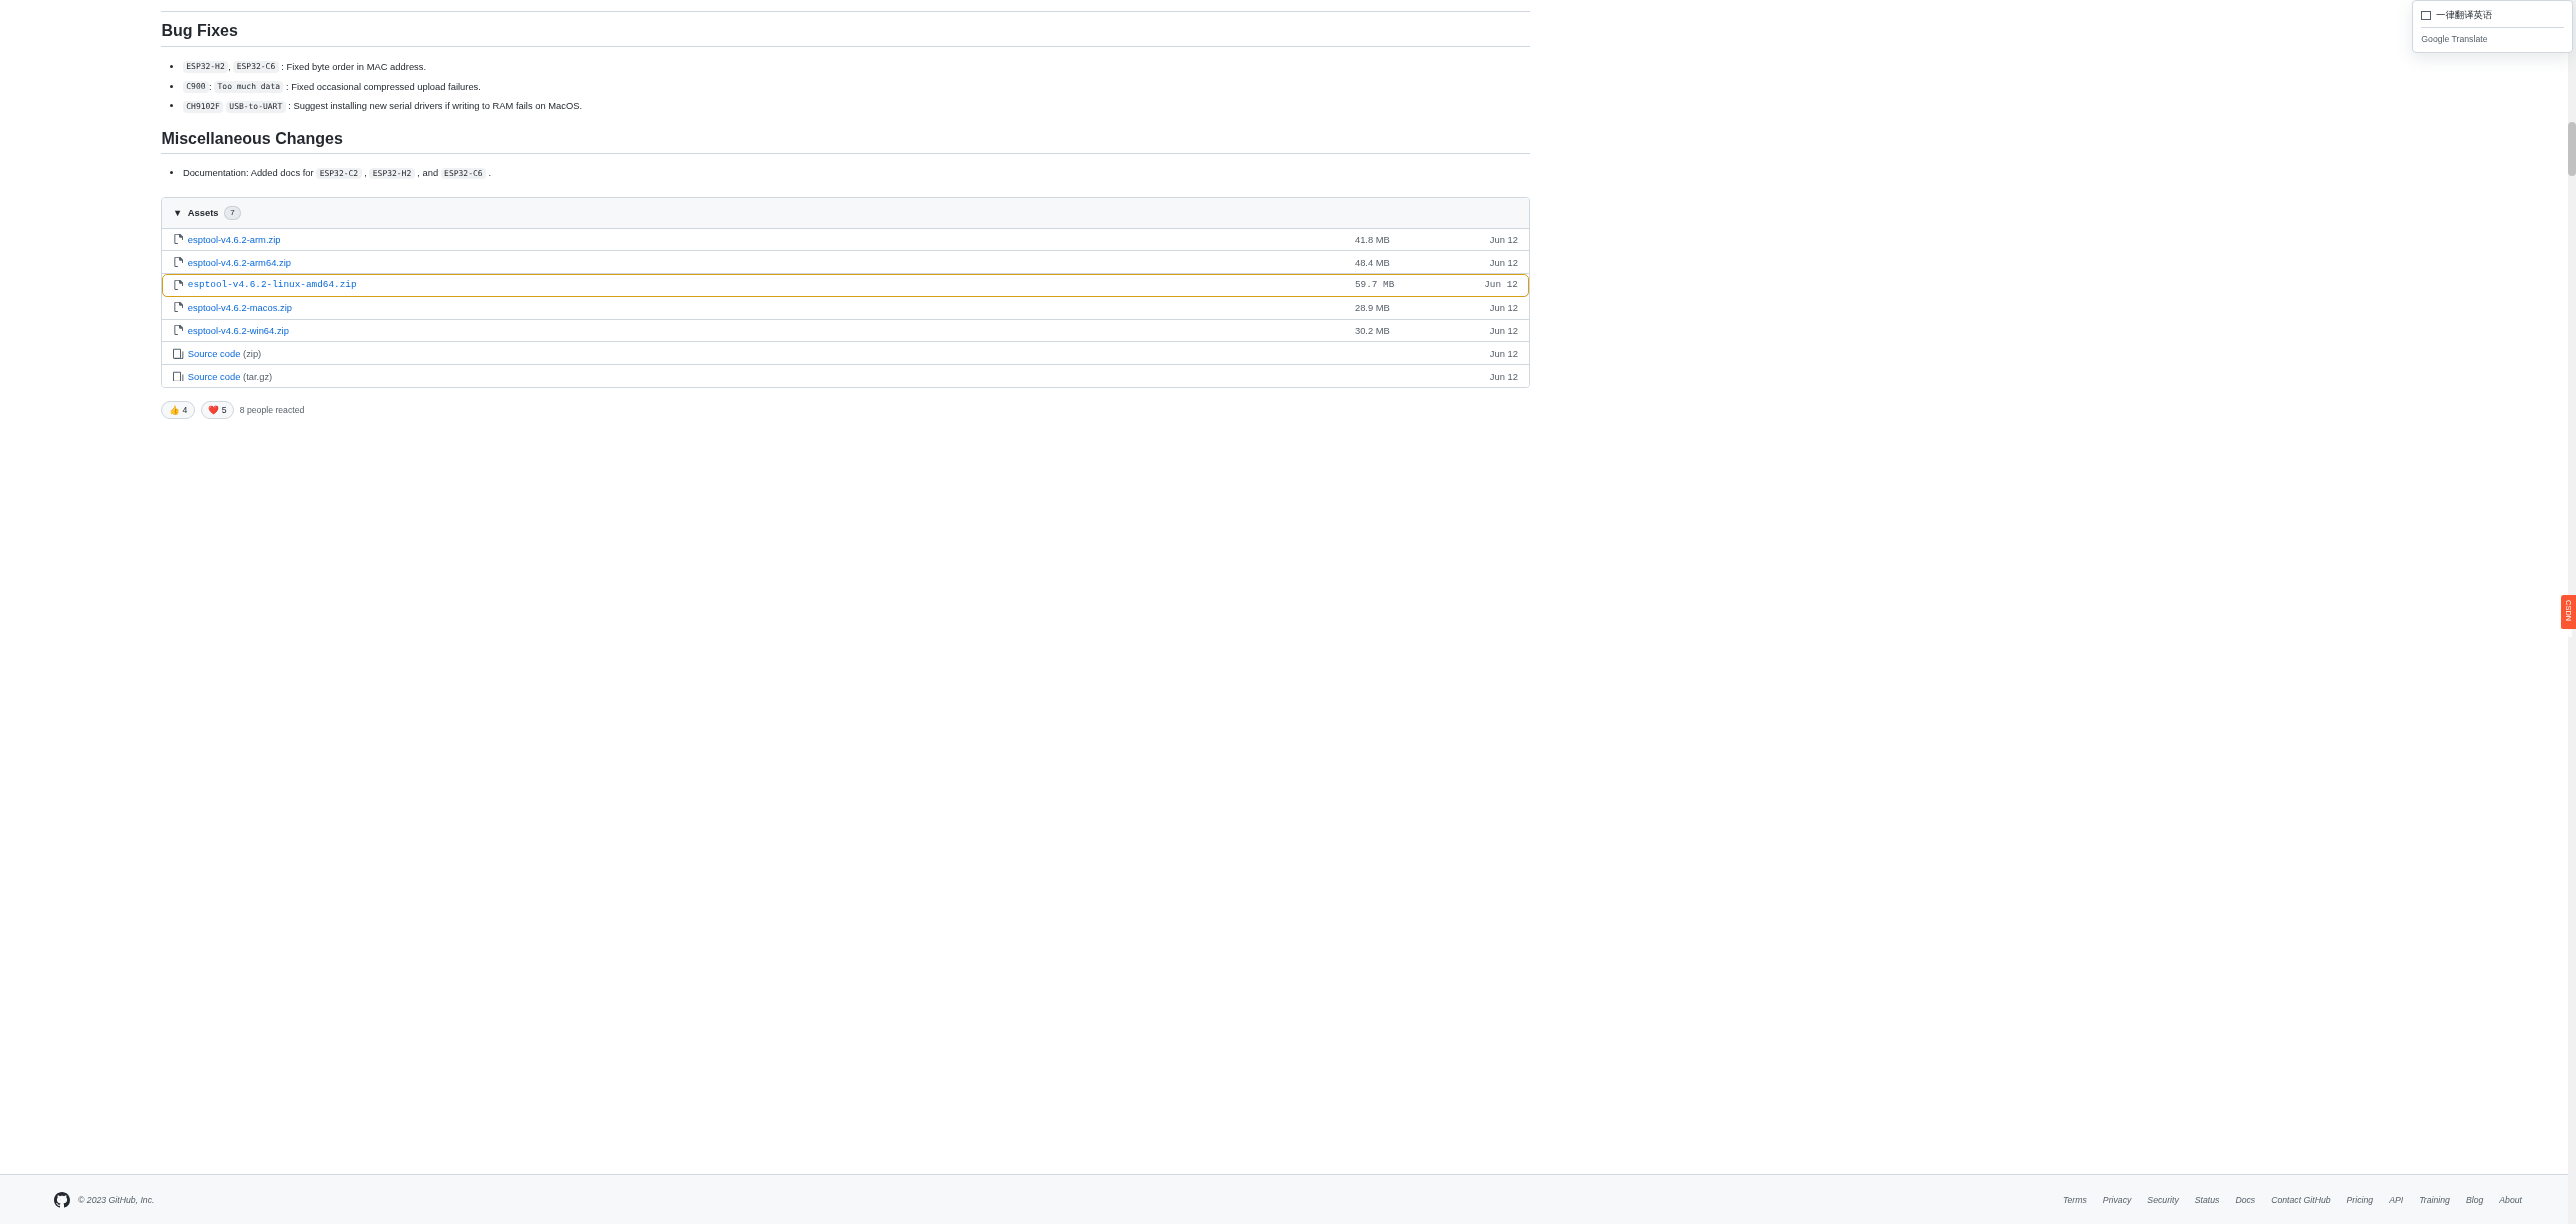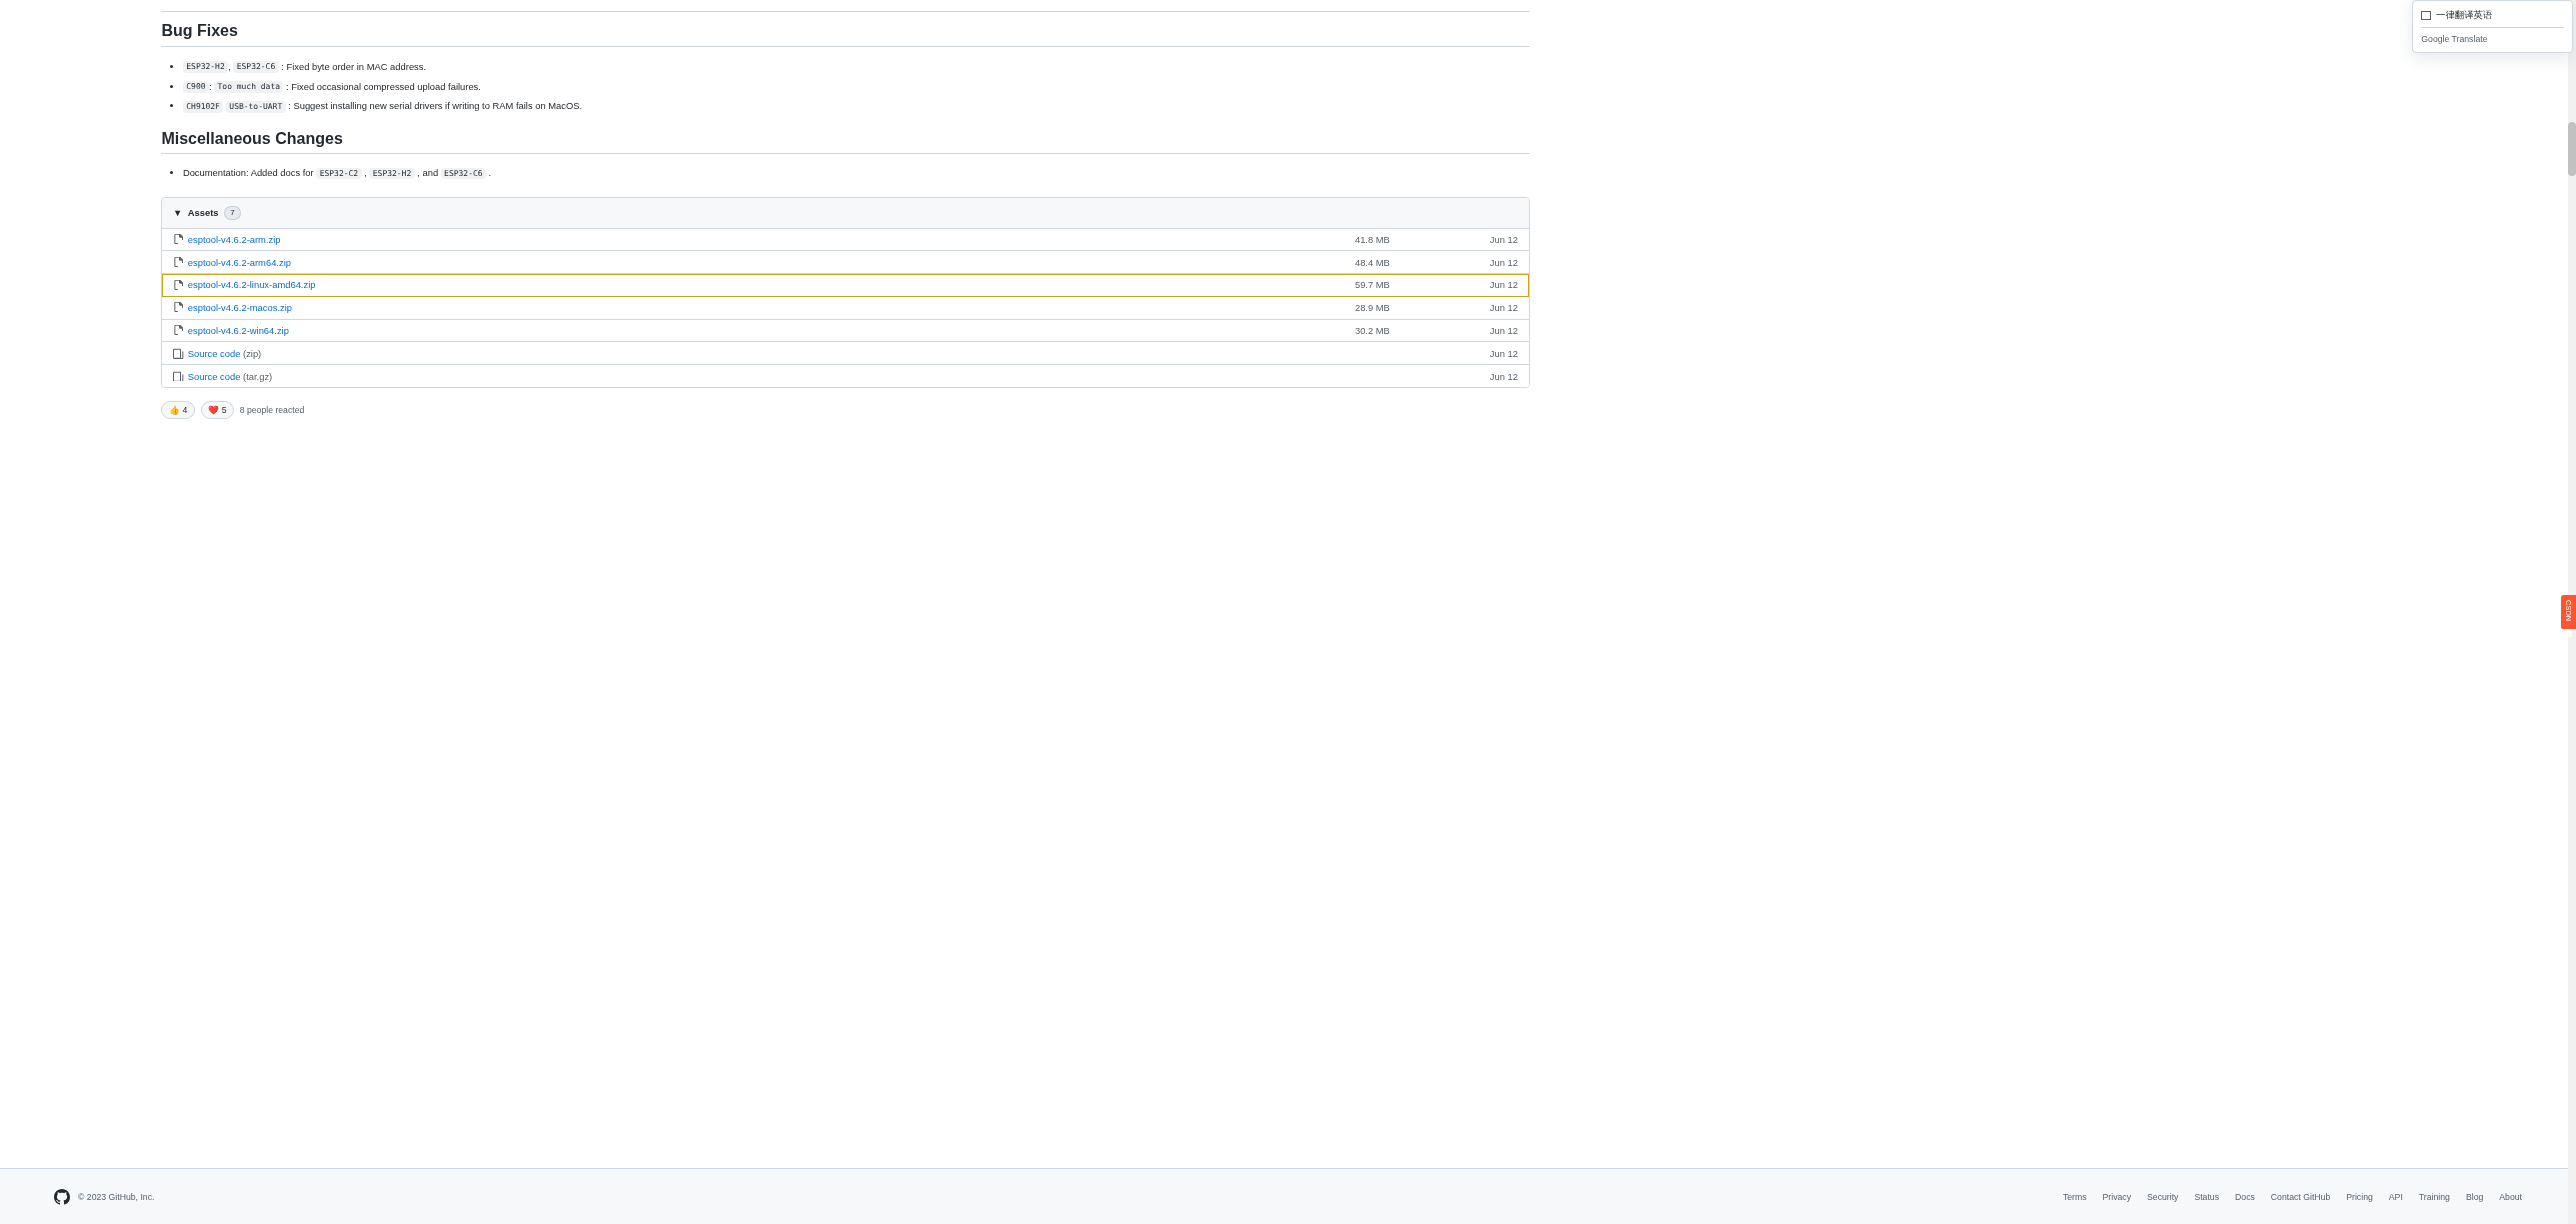--- a/index.html
+++ b/index.html
@@ -105,21 +105,22 @@
       gap: 28px;
     }
 
     .asset-row:last-child {
       border-bottom: none;
     }
 
     .asset-row.highlighted {
       outline: 1.3px solid #d4a017;
       outline-offset: -1.3px;
-      border-radius: 0;
+      border-radius: 5px;
+      font-family: Liberation Mono, monospace;
     }
 
     .asset-name {
       flex: 1;
       display: flex;
       align-items: center;
       gap: 4px;
       color: #0969da;
       text-decoration: none;
       font-size: 9.4px;
@@ -182,27 +183,28 @@
       font-size: 8.7px;
       color: #57606a;
     }
 
     
     .footer {
       position: absolute;
       bottom: 0;
       left: 0;
       right: 0;
-      height: 56px;
+      height: 50px;
       background: #f6f8fa;
       border-top: 0.7px solid #d0d7de;
       display: flex;
       align-items: center;
       justify-content: space-between;
       padding: 0 54px;
+      font-style: italic;
     }
 
     .footer-left {
       display: flex;
       align-items: center;
       gap: 8px;
     }
 
     .footer-logo {
       width: 16px;

